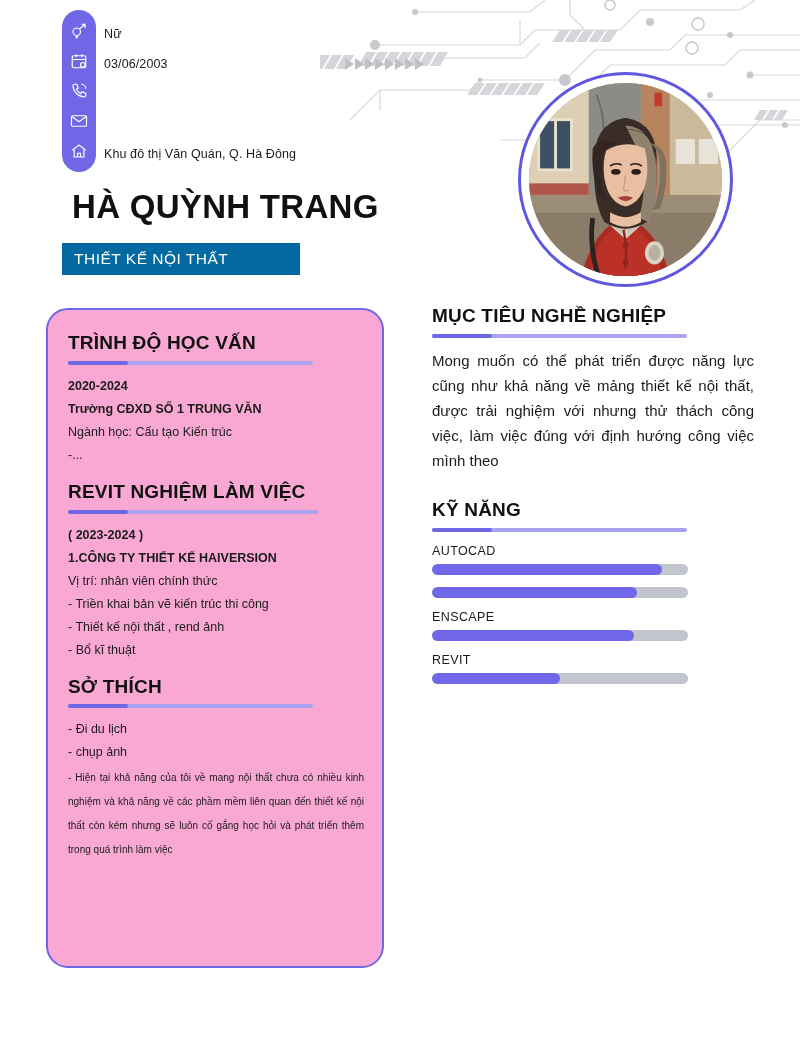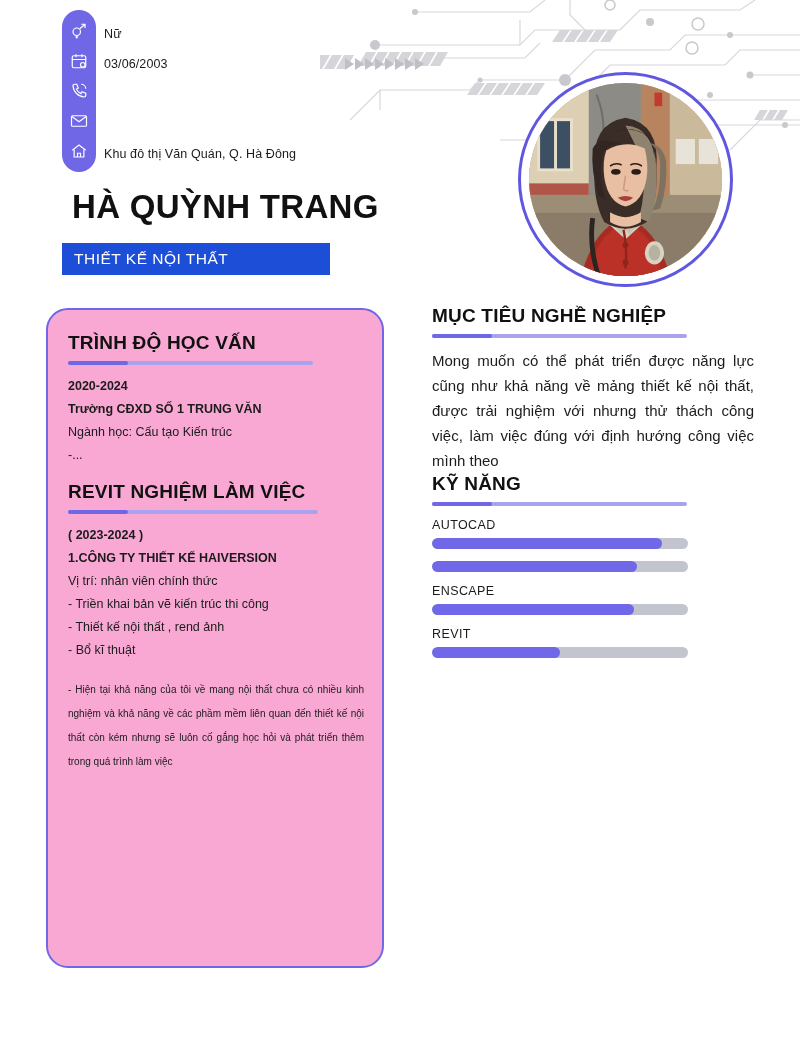--- a/index.html
+++ b/index.html
@@ -78,23 +78,23 @@
     font-size: 33px;
     font-weight: bold;
     letter-spacing: 0.3px;
     color: #111111;
     white-space: nowrap;
   }
   .job-title-chip {
     position: absolute;
     left: 62px;
     top: 243px;
-    width: 268px;
+    width: 238px;
     height: 32px;
-    background: #1d4ed8;
+    background: #0369a1;
     color: #ffffff;
     font-size: 15.5px;
     letter-spacing: .5px;
     display: flex;
     align-items: center;
     padding-left: 12px;
     box-sizing: border-box;
   }
 
   
@@ -200,21 +200,21 @@
     top: 305px;
     width: 322px;
   }
   .obj-text {
     font-size: 15px;
     line-height: 25px;
     color: #1b1b1b;
     text-align: justify;
     margin-top: 2px;
   }
-  .skills { }
+  .skills { margin-top: 26px; }
   .skill { margin-top: 12px; }
   .skill-name {
     font-size: 12.5px;
     color: #1b1b1b;
     letter-spacing: .4px;
     margin-bottom: 6px;
   }
   .bar-track {
     width: 256px;
     height: 11px;
@@ -417,20 +417,26 @@
       <div class="line b">( 2023-2024 )</div>
       <div class="line b">1.CÔNG TY THIẾT KẾ HAIVERSION</div>
       <div class="line">Vị trí: nhân viên chính thức</div>
       <div class="line">- Triền khai bản vẽ kiến trúc thi công</div>
       <div class="line">- Thiết kế nội thất , rend ảnh</div>
       <div class="line">- Bổ kĩ thuật</div>
     </div>
 
     <div class="sec-gap"></div>
 
+    <div>
+      <h2 class="sec-title">SỞ THÍCH</h2>
+      <div class="sec-rule rule-w-245"></div>
+      <div class="line">- Đi du lịch</div>
+      <div class="line">- chụp ảnh</div>
+    </div>
 
     <div>
       <div class="justified">- Hiện tại khả năng của tôi về mang nội thất chưa có nhiều kinh nghiệm và khả năng về các phầm mềm liên quan đến thiết kế nội thất còn kém nhưng sẽ luôn cố gắng học hỏi và phát triển thêm trong quá trình làm việc</div>
     </div>
 
   </div>
 </div>
 
 <div class="right-col">
 

